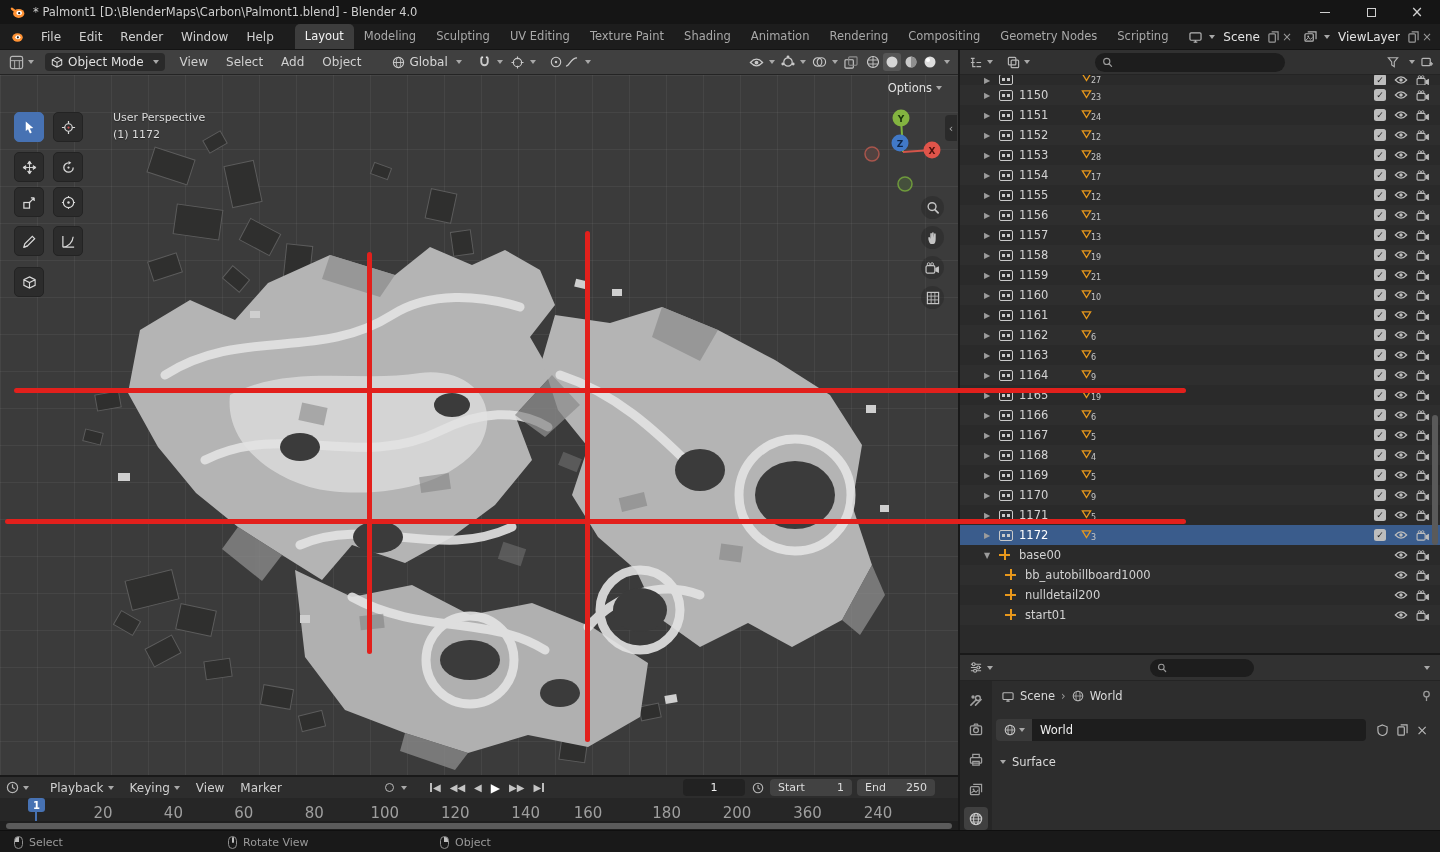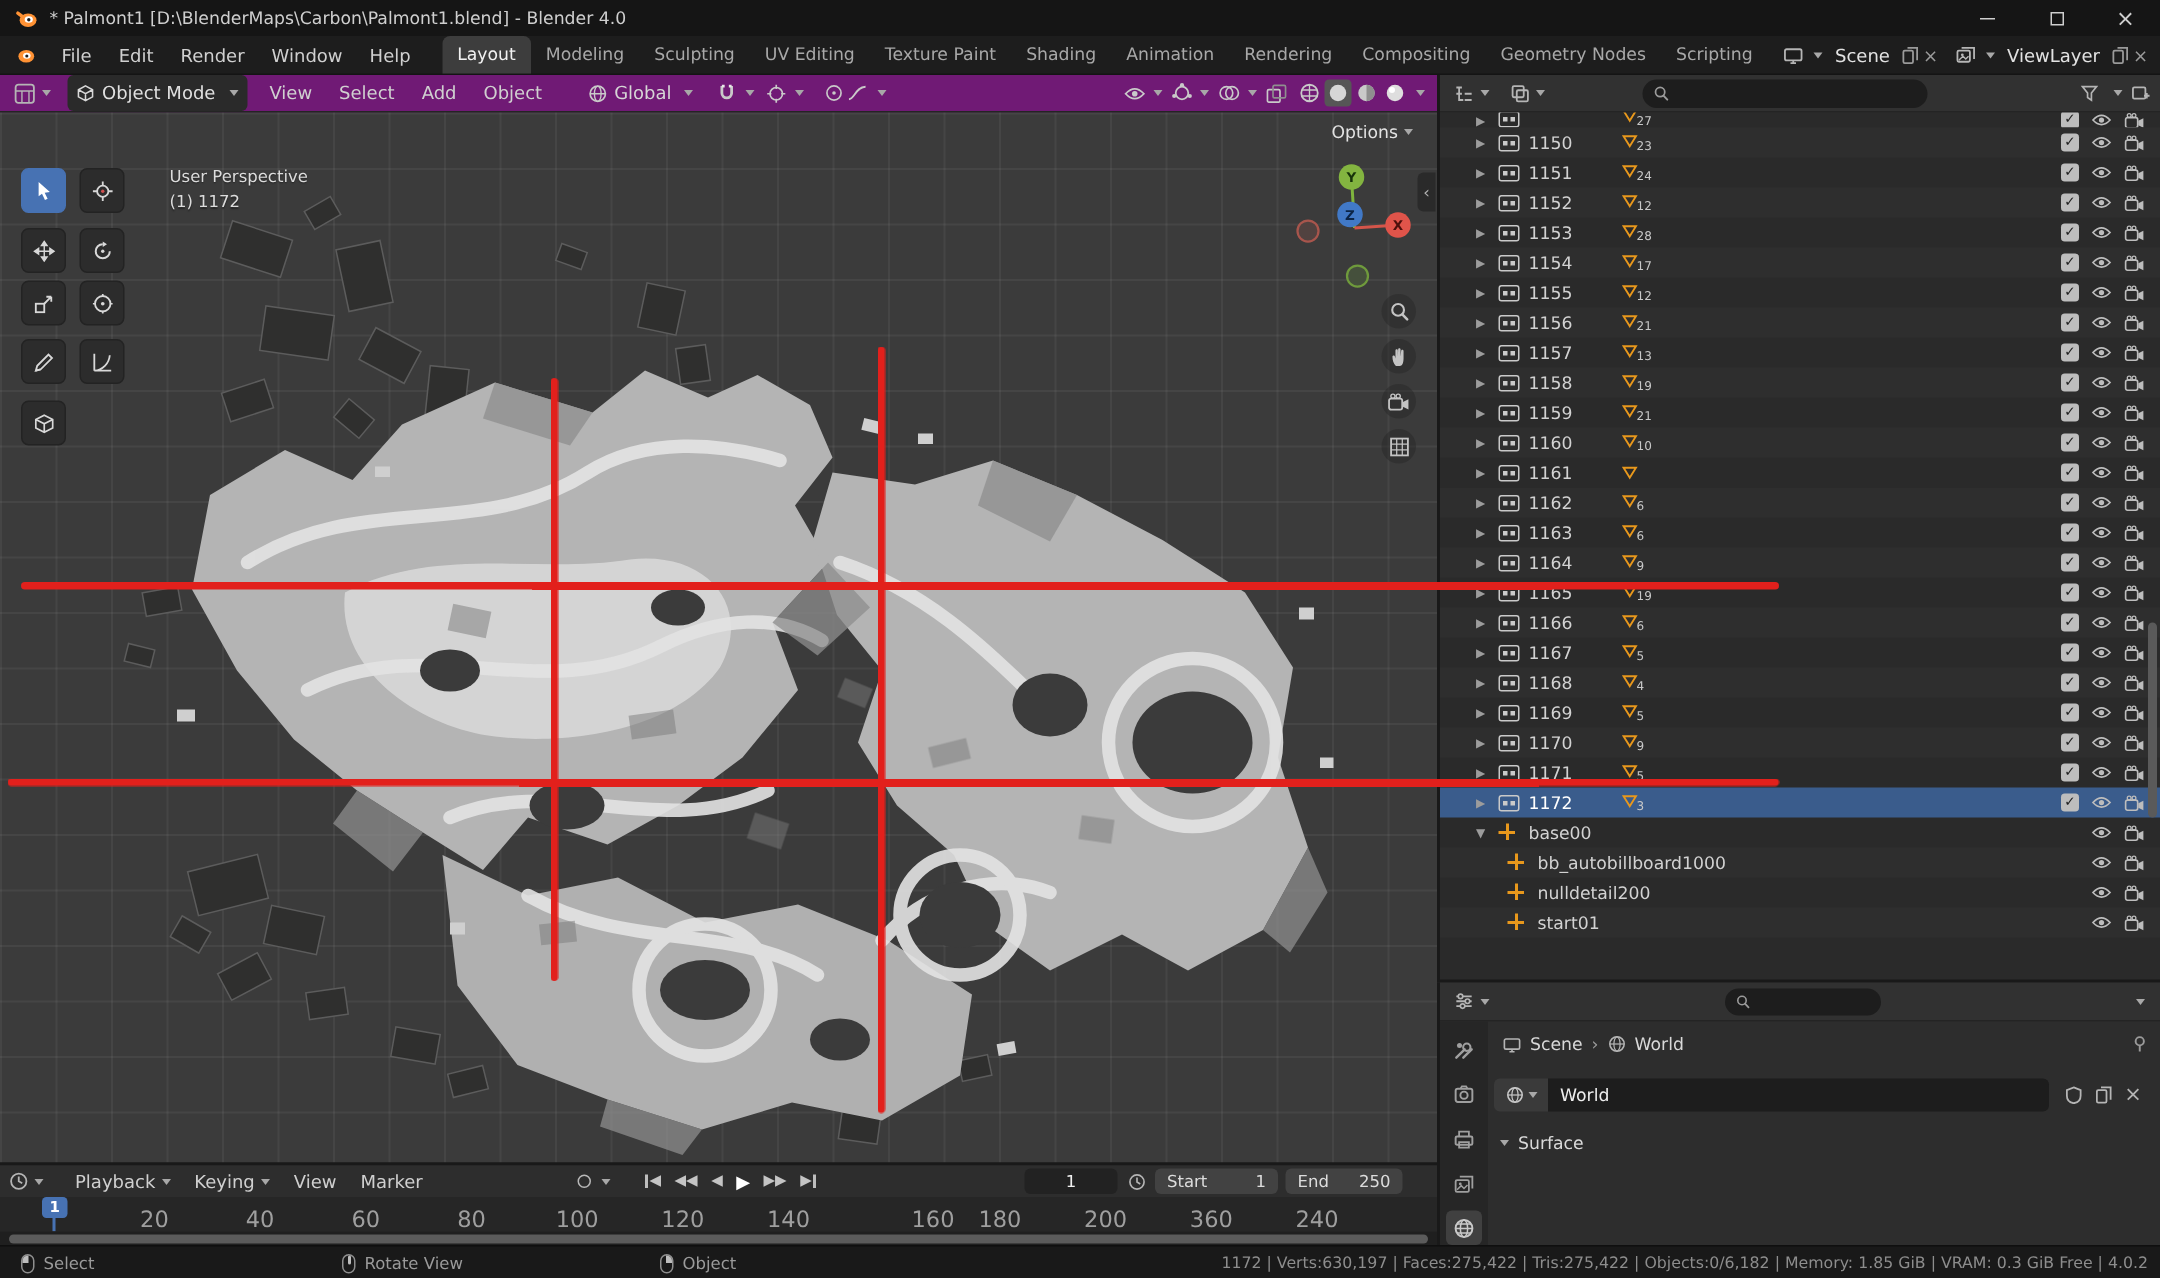--- a/index.html
+++ b/index.html
@@ -25,21 +25,21 @@
 .tb-widgets{margin-left:auto;display:flex;gap:12px;padding-right:8px;align-items:center}
 .tbw{display:flex;align-items:center;gap:3px}
 .tbw-name{margin:0 5px;color:#e2e2e2}
 .tbw-btn{color:#9a9a9a;font-size:12px;display:flex;align-items:center}
 
 
 .caret{display:inline-block;width:0;height:0;border-left:3.5px solid transparent;border-right:3.5px solid transparent;border-top:4.5px solid #a8a8a8;margin-left:4px;vertical-align:middle}
 .bar{display:inline-block;width:2px;height:9px;background:#bdbdbd}
 
 
-.vp-header{position:absolute;left:0;top:50px;width:958px;height:25px;background:#701a75;display:flex;border-bottom:1px solid #242424}
+.vp-header{position:absolute;left:0;top:50px;width:958px;height:25px;background:#404040;display:flex;align-items:center;border-bottom:1px solid #242424}
 .hd-btn{display:flex;align-items:center;padding:0 5px;margin-left:4px}
 .mode-btn{display:flex;align-items:center;gap:5px;margin-left:6px;padding:2px 6px;background:#2a2a2a;border-radius:4px;color:#e0e0e0}
 .vp-menus{display:flex;margin-left:6px}
 .orient{display:flex;align-items:center;gap:4px;margin-left:22px;color:#d6d6d6}
 .snapg{display:flex;align-items:center;margin-left:16px;gap:2px}
 .propg{display:flex;align-items:center;margin-left:14px;gap:3px}
 .vp-right{margin-left:auto;display:flex;align-items:center;gap:6px;padding-right:8px}
 .vr-grp{display:flex;align-items:center;gap:1px}
 .sh{width:18px;height:18px;border-radius:3px;display:flex;align-items:center;justify-content:center}
 .sh.active{background:#565656}
@@ -1494,21 +1494,21 @@
       <span class="playhead">
           <span>1</span>
         </span>
     <span class="tick" style="left: 102.937px;">20</span>
         <span class="tick" style="left: 173.397px;">40</span>
         <span class="tick" style="left: 243.857px;">60</span>
         <span class="tick" style="left: 314.317px;">80</span>
         <span class="tick" style="left: 384.777px;">100</span>
         <span class="tick" style="left: 455.237px;">120</span>
         <span class="tick" style="left: 525.697px;">140</span>
-        <span class="tick" style="left: 622px;">160</span>
+        <span class="tick" style="left: 588px;">160</span>
         <span class="tick" style="left: 666.617px;">180</span>
         <span class="tick" style="left: 737.077px;">200</span>
         <span class="tick" style="left: 807.537px;">360</span>
         <span class="tick" style="left: 877.997px;">240</span>
       </div>
     <div class="tl-scroll">
         <div class="tl-thumb"></div>
       </div>
   </div>
 
@@ -1518,21 +1518,20 @@
         <span>Select</span>
       </span>
     <span class="sb-hint" style="left:228px">
         <span class="mouse mouse-middle"></span>
         <span>Rotate View</span>
       </span>
     <span class="sb-hint" style="left:440px">
         <span class="mouse mouse-right"></span>
         <span>Object</span>
       </span>
-    <span class="sb-stats">1172 | Verts:630,197 | Faces:275,422 | Tris:275,422 | Objects:0/6,182 | Memory: 1.85 GiB | VRAM: 0.3 GiB Free | 4.0.2</span>
   </div>
 
   <div id="anno-layer">
       <div class="anno" style="background: rgb(226, 32, 28); left: 14px; top: 388px; width: 1172px; height: 5px;"></div>
       <div class="anno" style="background: rgb(226, 32, 28); left: 5px; top: 519px; width: 1181px; height: 5px;"></div>
       <div class="anno" style="background: rgb(226, 32, 28); left: 367px; top: 252px; width: 5px; height: 402px;"></div>
       <div class="anno" style="background: rgb(226, 32, 28); left: 585px; top: 231px; width: 5px; height: 511px;"></div>
     </div>
 </div>
 

